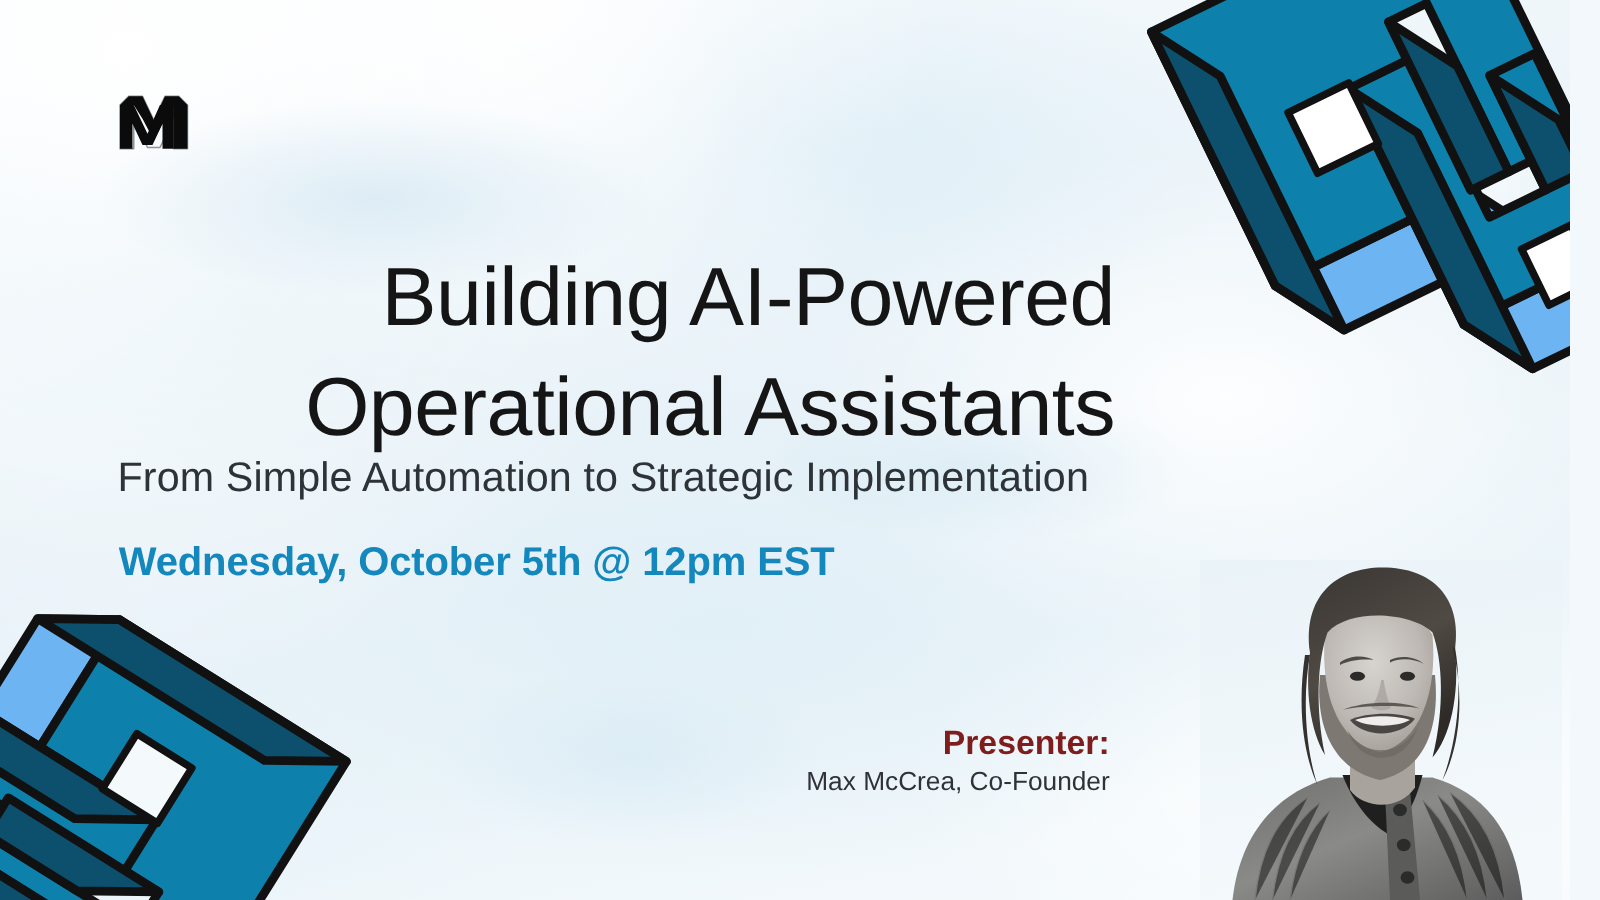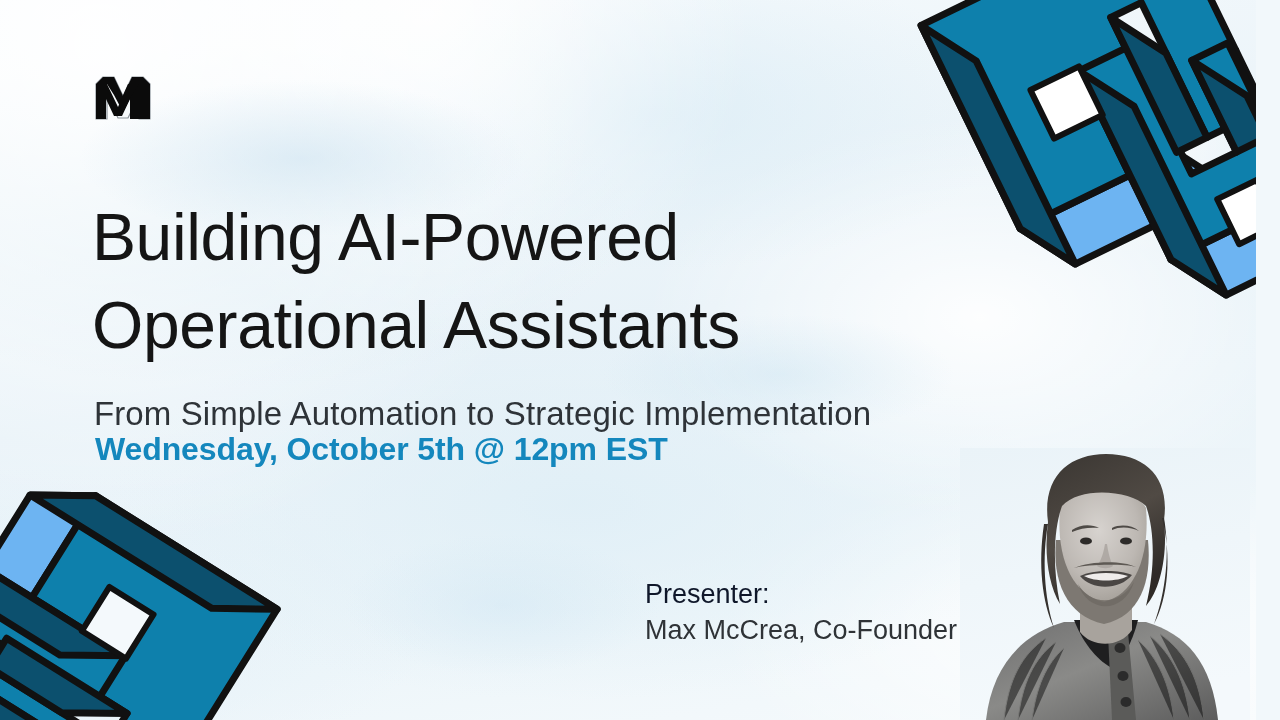--- a/index.html
+++ b/index.html
@@ -14,20 +14,21 @@
     font-family: "Liberation Sans", sans-serif;
     background: #f2f8fb;
   }
 
   #slide {
     position: relative;
     width: 1256px;
     height: 720px;
     overflow: hidden;
     background: #eef5fa;
+    text-align: right;
   }
 
   
   .bg-base {
     position: absolute;
     inset: 0;
     background:
       radial-gradient(circle at 8% 6%,  rgba(255,255,255,0.95) 0%, rgba(255,255,255,0) 38%),
       radial-gradient(circle at 34% 2%, rgba(255,255,255,0.85) 0%, rgba(255,255,255,0) 30%),
       radial-gradient(ellipse 46% 34% at 18% 30%, rgba(212,232,242,0.75) 0%, rgba(212,232,242,0) 70%),
@@ -96,21 +97,20 @@
 
   .subhead {
     position: absolute;
     left: 94px;
     top: 362px;
     font-weight: 300;
     font-size: 33px;
     line-height: 1.2;
     letter-spacing: 0.1px;
     color: #2e3338;
-    margin-top: 32px;
   }
 
   .event-when {
     position: absolute;
     left: 95px;
     top: 430px;
     font-weight: 700;
     font-size: 32px;
     line-height: 1.2;
     letter-spacing: -0.1px;
@@ -118,28 +118,28 @@
   }
 
   
   .presenter {
     position: absolute;
     left: 645px;
     top: 576px;
     color: #2f3337;
   }
   .presenter__label {
-    font-weight: 400;
+    font-weight: 700;
     font-size: 27px;
     line-height: 1.35;
-    color: #0f172a;
+    color: #7f1d1d;
   }
   .presenter__line {
     font-weight: 300;
-    font-size: 27px;
+    font-size: 21px;
     line-height: 1.37;
     color: #2f3337;
   }
 
   
   .headshot {
     position: absolute;
     right: 6px;
     bottom: 0;
     width: 290px;

